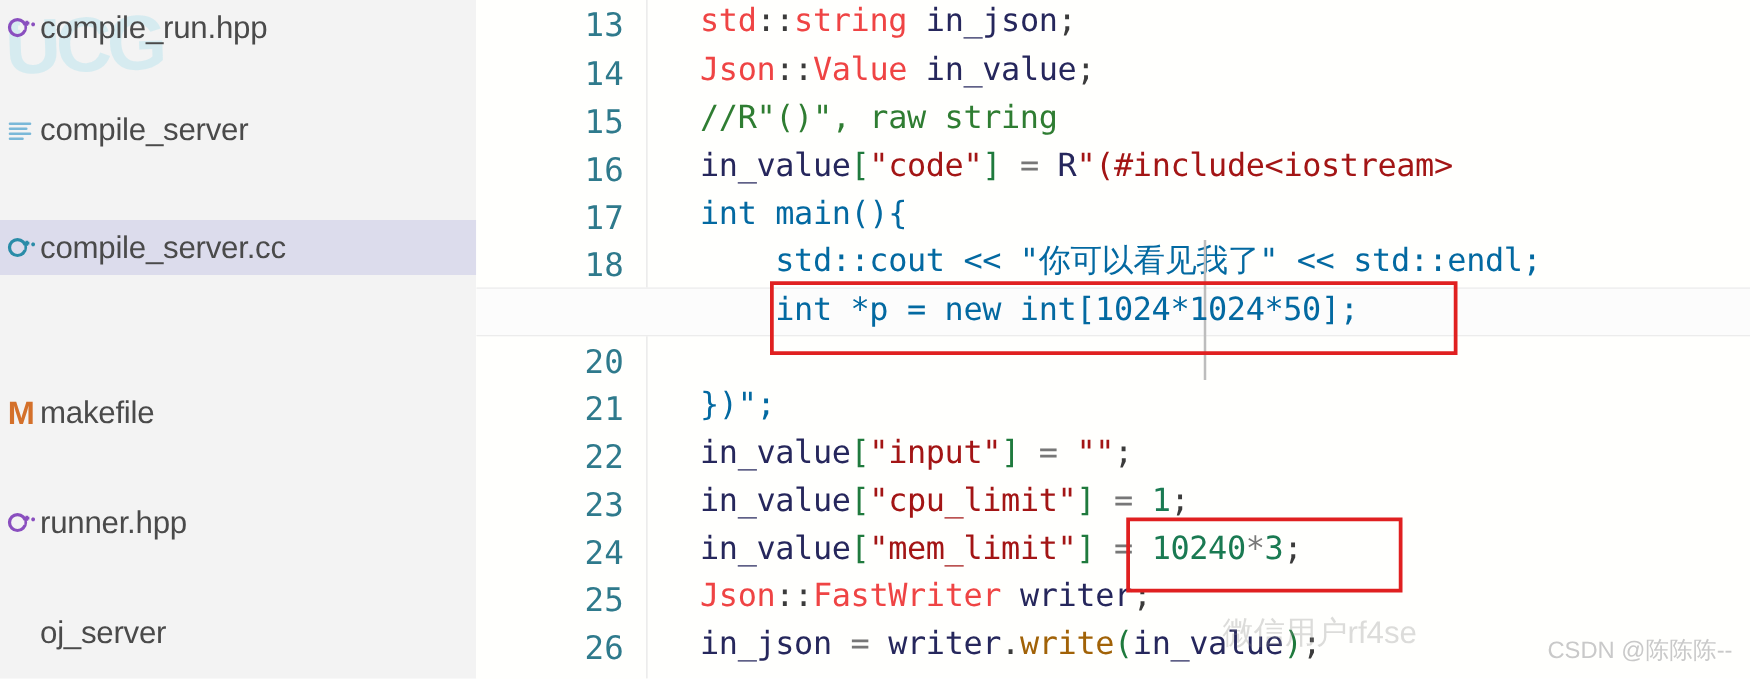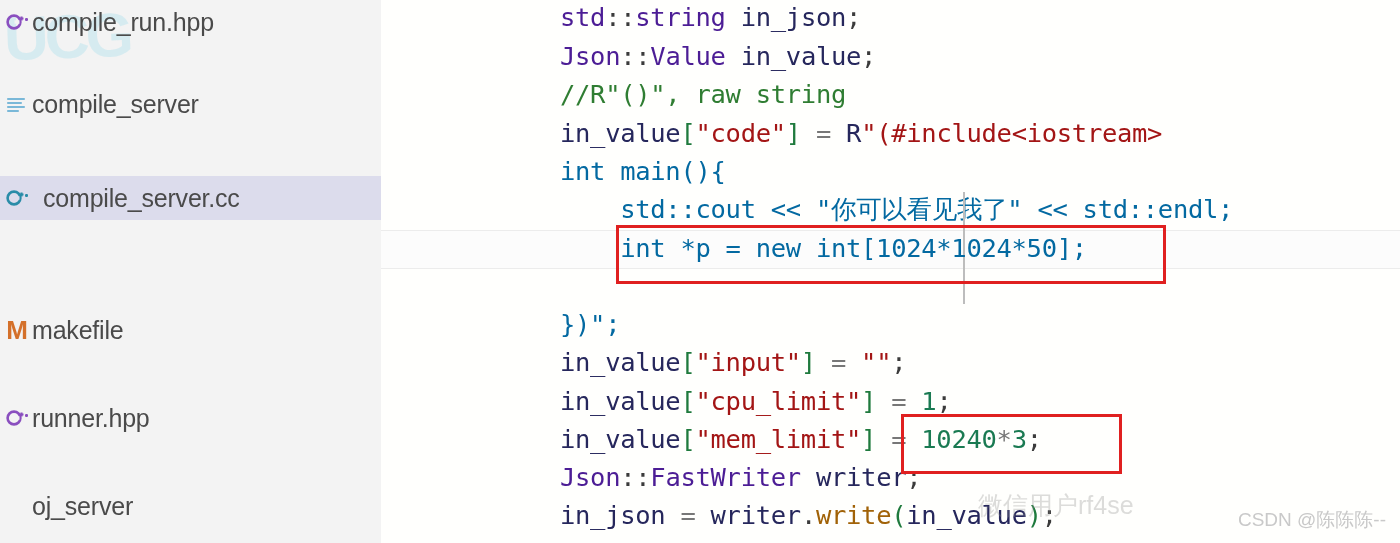--- a/index.html
+++ b/index.html
@@ -38,21 +38,21 @@
     transform: rotate(-2deg);
   }
   .file-row {
     position: relative;
     display: flex;
     align-items: center;
     height: 44px;
     padding-left: 2px;
     z-index: 2;
   }
-  .file-row.selected { background: #dcdcec; gap: 11px; }
+  .file-row.selected { background: #dcdcec; }
   .file-icon {
     width: 30px;
     flex: 0 0 30px;
     text-align: center;
     font-size: 19px;
     line-height: 1;
     font-weight: 700;
     font-family: "Liberation Sans", sans-serif;
     display: flex;
     align-items: center;
@@ -103,21 +103,21 @@
     position: absolute;
     left: 42px;
     height: 38px;
     line-height: 38px;
     white-space: pre;
     font-family: "DejaVu Sans Mono", monospace;
     font-size: 25.5px;
     letter-spacing: -0.3px;
   }
   
-  .t-type   { color: #4c1d95; }
+  .t-type   { color: #ef4444; }
   .t-var    { color: #26275c; }
   .t-punct  { color: #3b3b3b; }
   .t-op     { color: #777777; }
   .t-bracket{ color: #1f7a3d; }
   .t-str    { color: #a31515; }
   .t-comment{ color: #2f7d32; }
   .t-num    { color: #1a7a52; }
   .t-fn     { color: #a16207; }
   .t-red    { color: #0369a1; }
 
@@ -237,20 +237,36 @@
       <span class="file-label">oj_server</span>
     </div>
 
   </div>
 
   <div id="editor">
 
     <div id="active-line"></div>
     <div id="indent-guide"></div>
 
+    <div id="gutter">
+      <div class="ln" style="top:8px">13</div>
+      <div class="ln" style="top:47px">14</div>
+      <div class="ln" style="top:85px">15</div>
+      <div class="ln" style="top:124px">16</div>
+      <div class="ln" style="top:162px">17</div>
+      <div class="ln" style="top:200px">18</div>
+      <div class="ln active" style="top:239px">19</div>
+      <div class="ln" style="top:277px">20</div>
+      <div class="ln" style="top:315px">21</div>
+      <div class="ln" style="top:353px">22</div>
+      <div class="ln" style="top:392px">23</div>
+      <div class="ln" style="top:430px">24</div>
+      <div class="ln" style="top:468px">25</div>
+      <div class="ln" style="top:506px">26</div>
+    </div>
 
     <div id="code">
       <div class="cl" style="top:-2px"><span class="t-type">std</span><span class="t-punct">:</span><span class="t-punct">:</span><span class="t-type">string</span> <span class="t-var">in_json</span><span class="t-punct">;</span></div>
       <div class="cl" style="top:37px"><span class="t-type">Json</span><span class="t-punct">:</span><span class="t-punct">:</span><span class="t-type">Value</span> <span class="t-var">in_value</span><span class="t-punct">;</span></div>
       <div class="cl" style="top:75px"><span class="t-comment">//R"()", raw string</span></div>
       <div class="cl" style="top:114px"><span class="t-var">in_value</span><span class="t-bracket">[</span><span class="t-str">"code"</span><span class="t-bracket">]</span> <span class="t-op">=</span> <span class="t-var">R</span><span class="t-str">"(#include&lt;iostream&gt;</span></div>
       <div class="cl" style="top:152px"><span class="t-red">int main(){</span></div>
       <div class="cl" style="top:190px"><span class="t-red">    std::cout &lt;&lt; "你可以看见我了" &lt;&lt; std::endl;</span></div>
       <div class="cl" style="top:229px; z-index:4"><span class="t-red">    int *p = new int[1024*1024*50];</span></div>
       <div class="cl" style="top:305px"><span class="t-red">})";</span></div>

